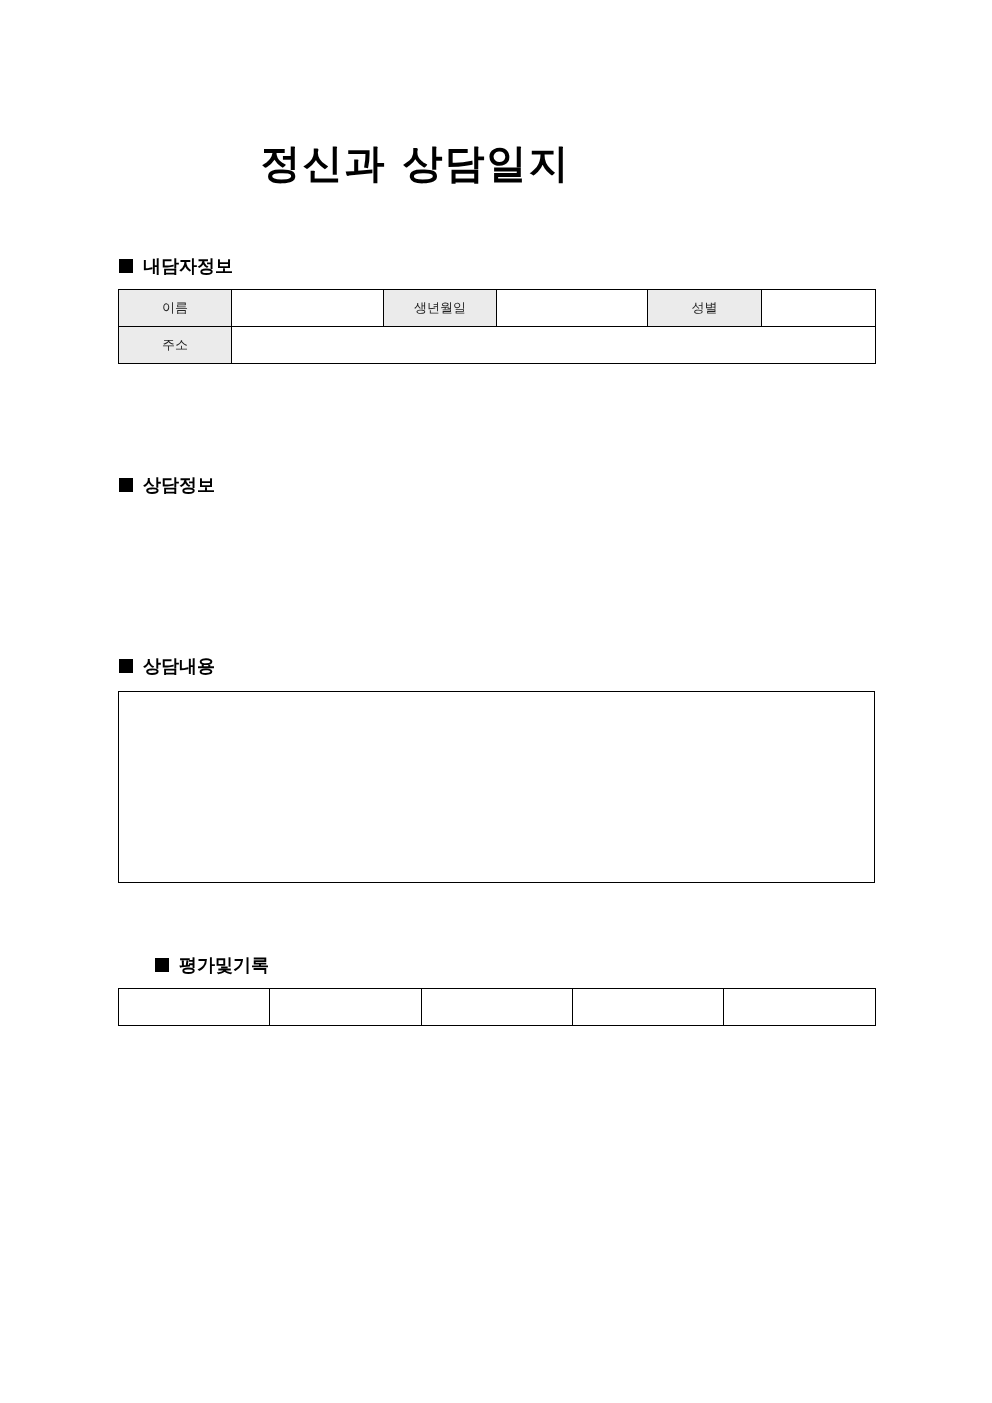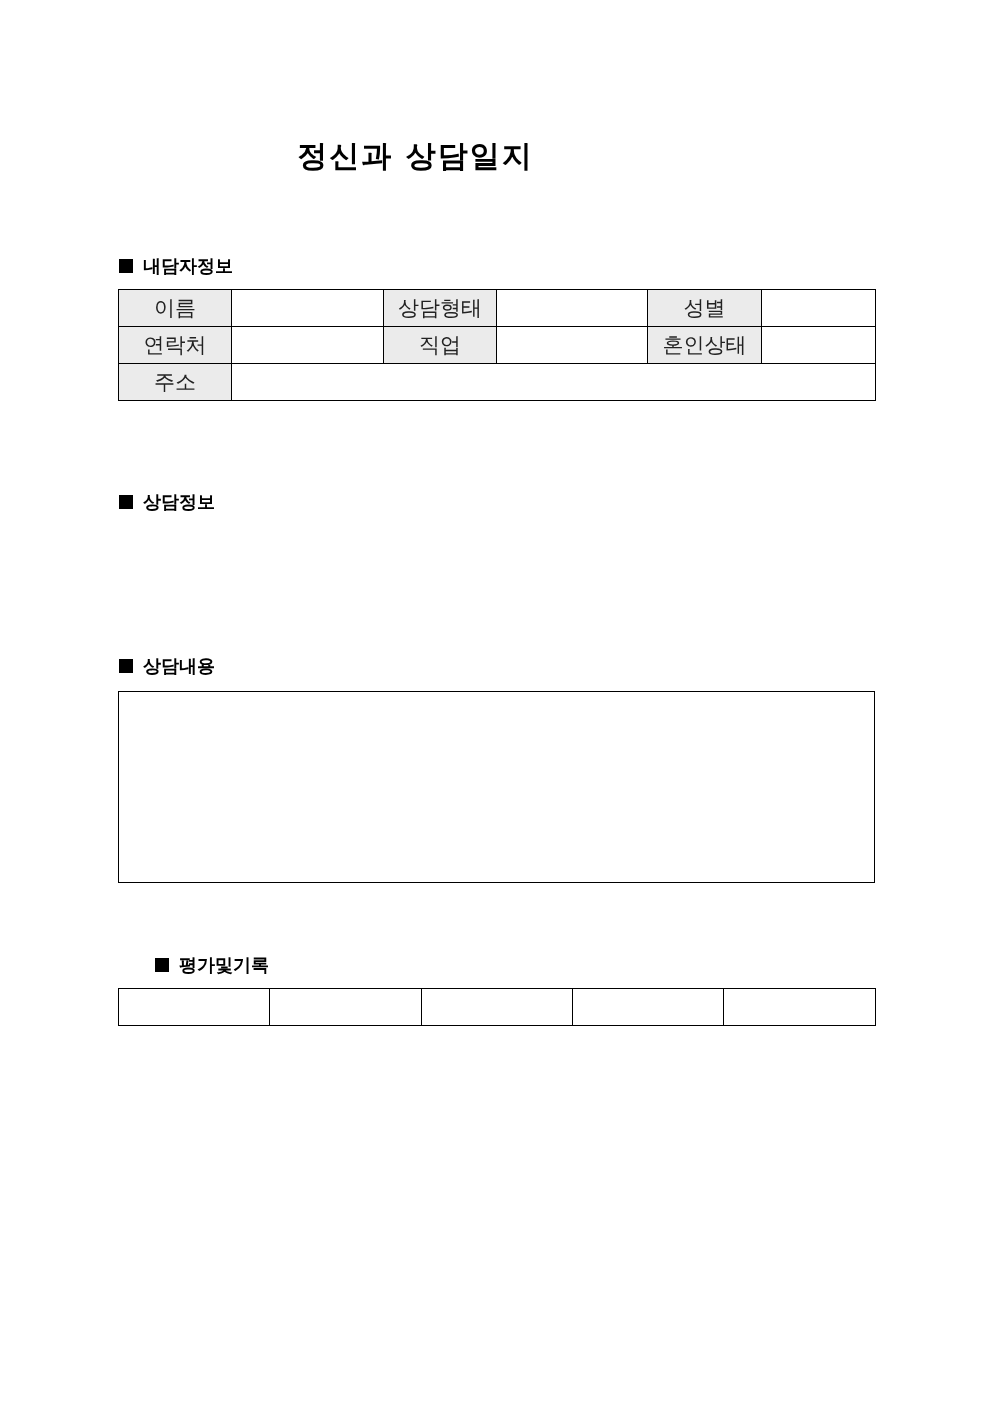--- a/index.html
+++ b/index.html
@@ -2,36 +2,36 @@
 <html><head>
   <meta charset="utf-8">
   <style>
     html, body { margin: 0; padding: 0; background: #ffffff; }
     body {
       width: 992px; height: 1403px; position: relative; overflow: hidden;
       font-family: "DejaVu Sans", "Liberation Sans", sans-serif; color: #000;
     }
     .title {
       position: absolute; left: 0; width: 831px; top: 136px;
-      text-align: center; font-size: 30px; font-weight: bold; letter-spacing: 2px;
+      text-align: center; font-size: 40px; font-weight: bold; letter-spacing: 2px;
     }
     .section-heading {
       position: absolute; left: 119px; font-size: 18px; font-weight: bold;
       display: flex; align-items: center; gap: 10px;
     }
     .section-heading .square {
       display: inline-block; width: 14px; height: 14px; background: #000;
     }
     table.form {
       position: absolute; left: 118px; width: 757px;
       border-collapse: collapse; table-layout: fixed;
     }
     table.form td {
       border: 1px solid #000; height: 36px; padding: 0;
-      font-size: 21px; text-align: center; vertical-align: middle; font-family: Liberation Mono, monospace;
+      font-size: 13px; text-align: center; vertical-align: middle; font-family: Liberation Mono, monospace;
     }
     table.form td.label { background: #ebebeb; color: #222; }
     table.form td.value { background: #fff; }
     .content-box {
       position: absolute; left: 118px; top: 691px; width: 755px; height: 190px;
       border: 1px solid #000; background: #fff;
     }
   </style>
 </head>
 <body>
@@ -48,41 +48,33 @@
       <col style="width:152px">
       <col style="width:113px">
     <col style="width:151px">
       <col style="width:114px">
       <col style="width:114px">
   </colgroup>
   <tbody>
       <tr>
     <td class="label">이름</td>
     <td class="value"></td>
-    <td class="label">상담형태</td>
+    <td class="label">생년월일</td>
     <td class="value"></td>
     <td class="label">성별</td>
-    <td class="value"></td>
-  </tr>
-  <tr>
-    <td class="label">연락처</td>
-    <td class="value"></td>
-    <td class="label">직업</td>
-    <td class="value"></td>
-    <td class="label">혼인상태</td>
     <td class="value"></td>
   </tr>
   <tr>
     <td class="label">주소</td>
     <td class="value" colspan="5"></td>
   </tr>
 </tbody>
   </table>
 
-<div class="section-heading" style="top:473px;margin-top:17px;">
+<div class="section-heading" style="top:473px;">
   <span class="square"></span>
   <span>상담정보</span>
 </div>
 <table class="form" style="top:509px;">
   <colgroup>
     <col style="width:113px">
       <col style="width:152px">
       <col style="width:113px">
     <col style="width:151px">
       <col style="width:114px">

